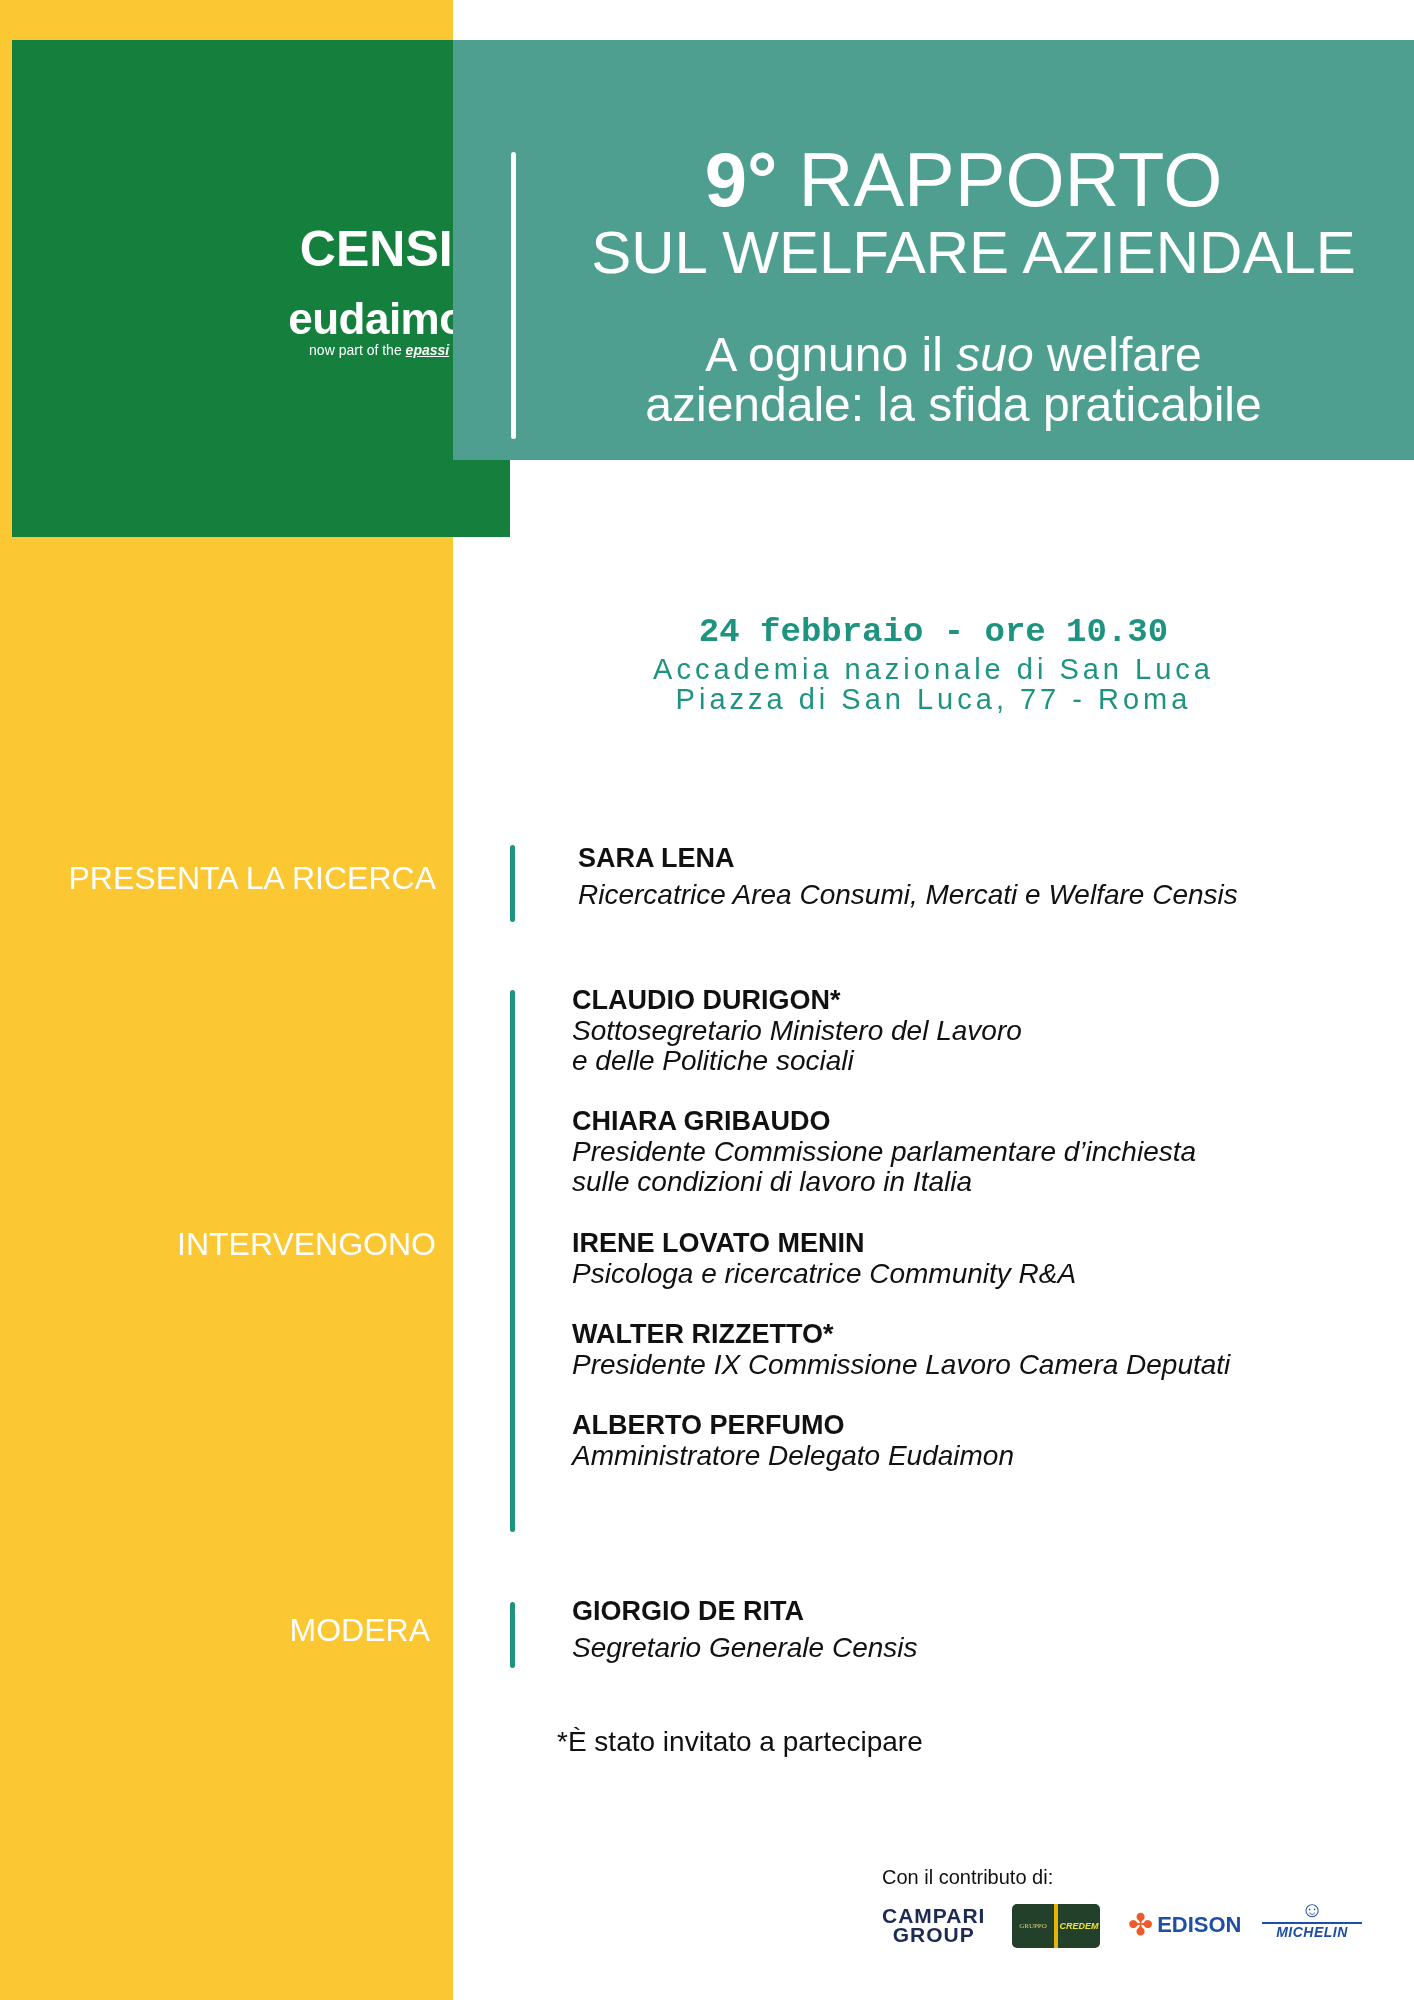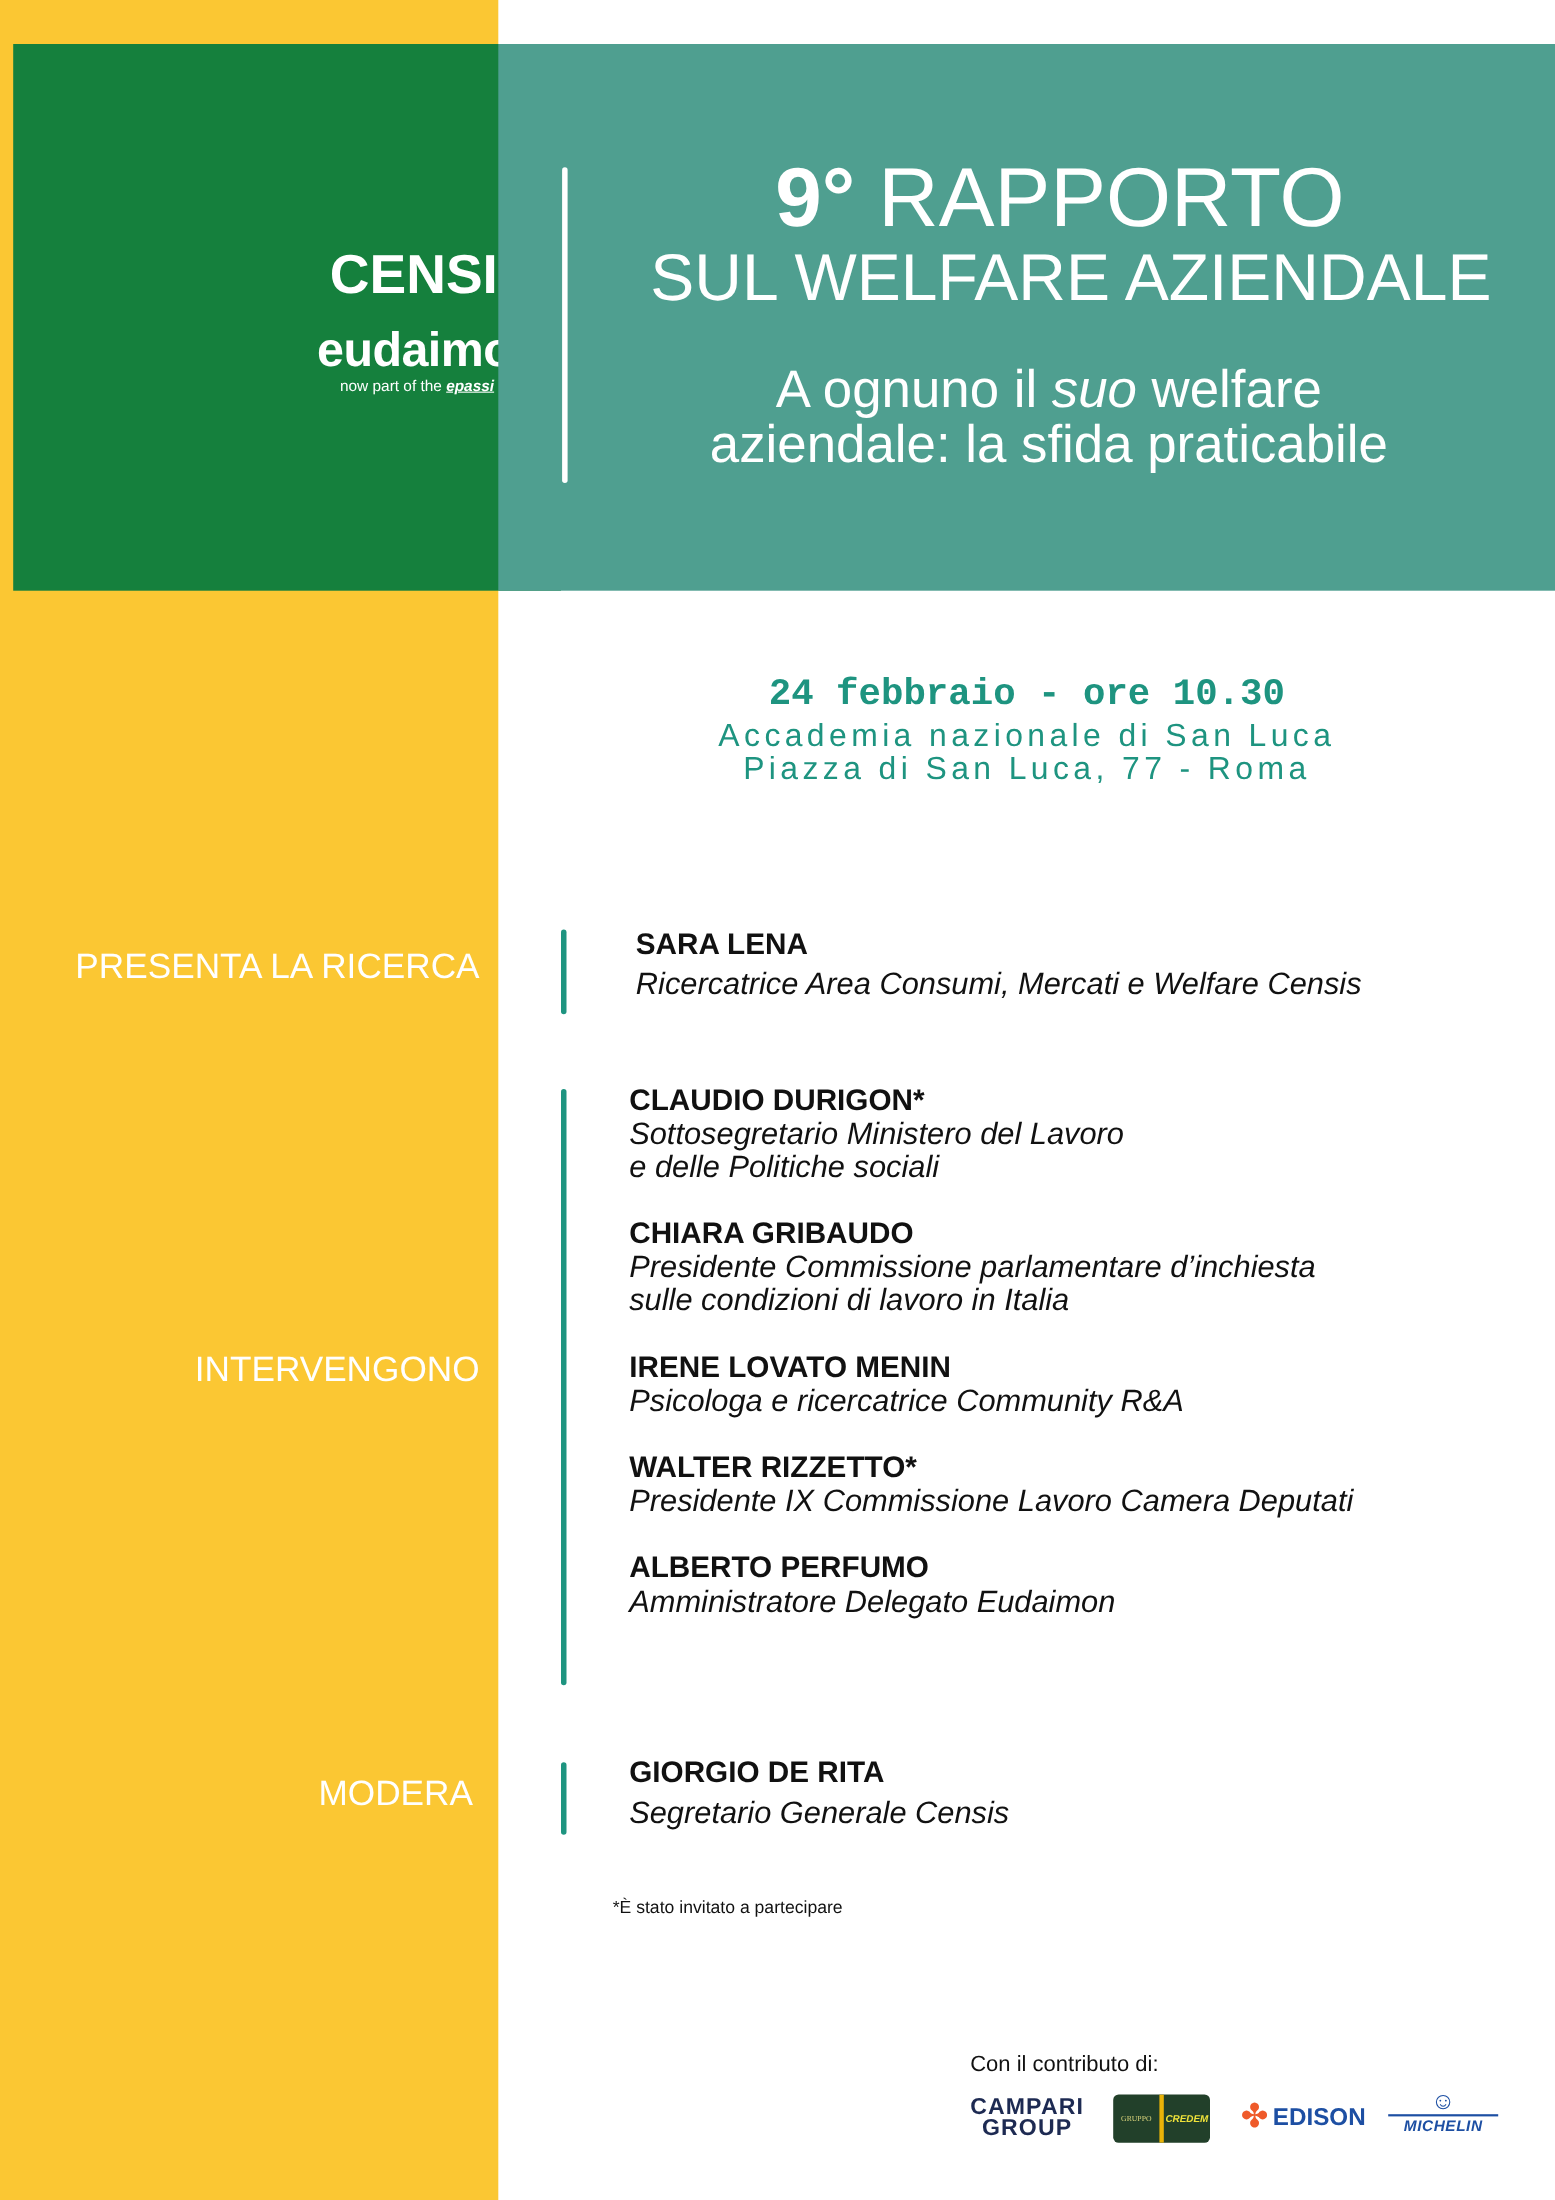--- a/index.html
+++ b/index.html
@@ -1,40 +1,40 @@
 <!DOCTYPE html>
 <html><head>
 <meta charset="utf-8">
 <style>
   html, body { margin:0; padding:0; }
   body { width:1414px; height:2000px; position:relative; background:#ffffff; overflow:hidden;
          font-family:"Liberation Sans", sans-serif; }
   .yellow-col { position:absolute; left:0; top:0; width:453px; height:2000px; background:#FBC733; }
   .header { position:absolute; left:0; top:40px; width:1414px; height:497px; }
   .header-green { position:absolute; left:12px; top:0; width:498px; height:497px; background:#15803d; }
-  .header-teal { position:absolute; left:453px; top:0; width:961px; height:497px; background:#4F9F90; }
+  .header-teal { position:absolute; left:453px; top:0; width:961px; height:420px; background:#4F9F90; }
   .logo-censis { position:absolute; right:24px; top:180px; color:#fff; font-weight:bold; font-size:50px; letter-spacing:0px; text-align:right; }
   .logo-eudaimon { position:absolute; right:18px; top:254px; color:#fff; font-weight:bold; font-size:44px; letter-spacing:-0.5px; text-align:right; }
   .logo-tag { position:absolute; right:18px; top:302px; color:#fff; font-size:14px; text-align:right; }
   .logo-tag b { font-weight:bold; font-style:italic;text-decoration:underline; }
   .header-divider { position:absolute; left:58px; top:112px; width:5px; height:287px; background:#fff; border-radius:3px; }
   .title1 { position:absolute; left:0; width:961px; top:100px; text-align:center; color:#fff; font-size:76px; line-height:80px; padding-left:60px; box-sizing:border-box; }
   .title1 .num { font-weight:bold; }
   .title2 { position:absolute; left:0; width:961px; top:180px; text-align:center; color:#fff; font-size:60px; line-height:66px; padding-left:80px; box-sizing:border-box; }
   .subtitle { position:absolute; left:0; width:961px; top:290px; text-align:center; color:#fff; font-size:48px; line-height:50px; padding-left:40px; box-sizing:border-box; }
   .subtitle i { font-style:italic; }
   .event { position:absolute; left:453px; width:961px; top:610px; text-align:center; color:#1E9480; }
   .event-date { font-weight:bold; font-size:34px; line-height:44px;font-family:Liberation Mono, monospace; }
   .event-place { font-size:29px; letter-spacing:4px; line-height:30px; }
   .section-label { position:absolute; right:calc(1414px - 436px); color:#fff; font-size:32px; text-align:right; white-space:nowrap; }
   .accent { position:absolute; left:510px; width:5px; background:#1E9480; border-radius:3px; }
   .speaker { position:absolute; left:572px; }
   .sp-name { font-weight:bold; font-size:27px; color:#111; line-height:32px; }
   .sp-role { font-style:italic; font-size:28px; color:#111; line-height:30px; }
-  .footnote { position:absolute; left:557px; top:1726px; font-size:16px; color:#111; }
+  .footnote { position:absolute; left:557px; top:1726px; font-size:28px; color:#111; }
   .contrib { position:absolute; left:882px; top:1866px; font-size:20px; color:#111; }
   .sponsor { position:absolute; top:1906px; }
   .campari { left:882px; color:#1d2a52; font-weight:bold; font-size:21px; line-height:19px; text-align:center; letter-spacing:1px; }
   .credem { left:1012px; width:88px; height:44px; background:#22402a; border-radius:5px; display:flex; align-items:center; overflow:hidden; }
   .credem .g { width:42px; color:#d8d27a; font-size:7px; text-align:center; border-right:4px solid #eab308; height:44px; line-height:44px; font-family:"Liberation Serif", serif; }
   .credem .c { flex:1; color:#f0e33a; font-size:9px; font-weight:bold; font-style:italic; text-align:center; }
   .edison { left:1128px; display:flex; align-items:center; }
   .edison .mark { color:#EF5A2A; font-size:30px; line-height:30px; margin-right:4px; }
   .edison .txt { color:#1D4FA3; font-weight:bold; font-size:22px; }
   .michelin { left:1262px; top:1898px; width:100px; text-align:center; }

